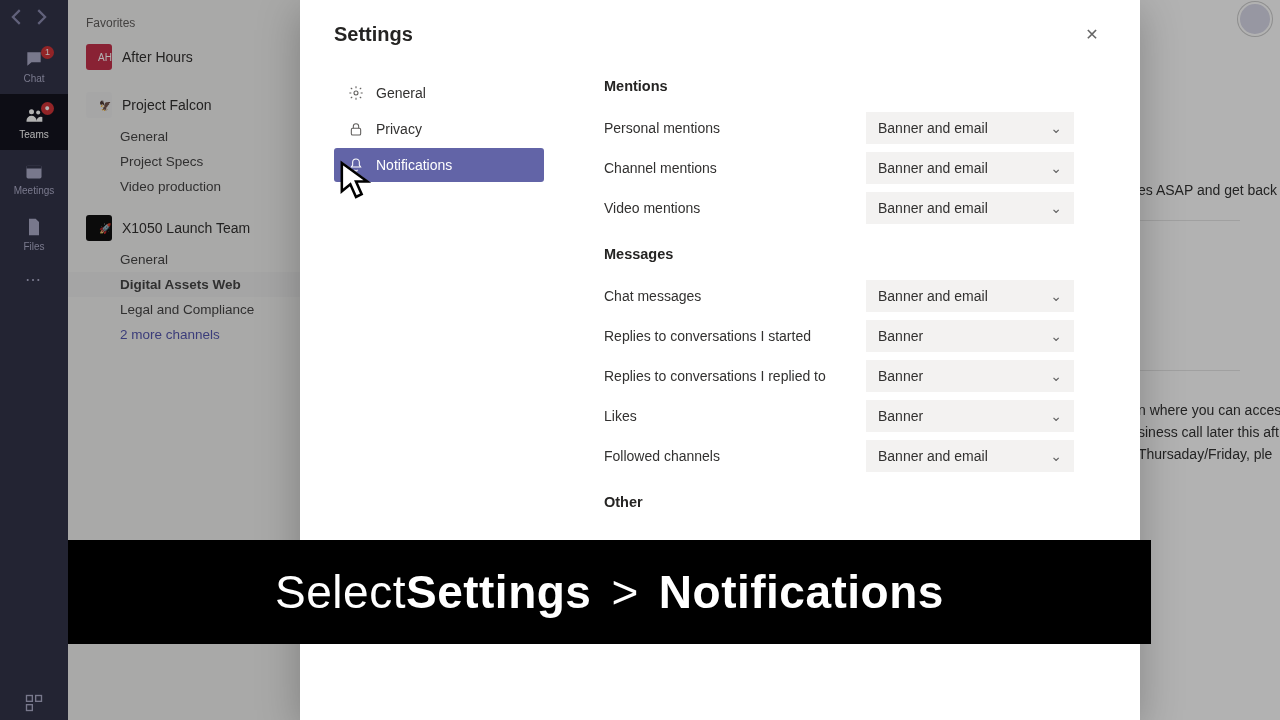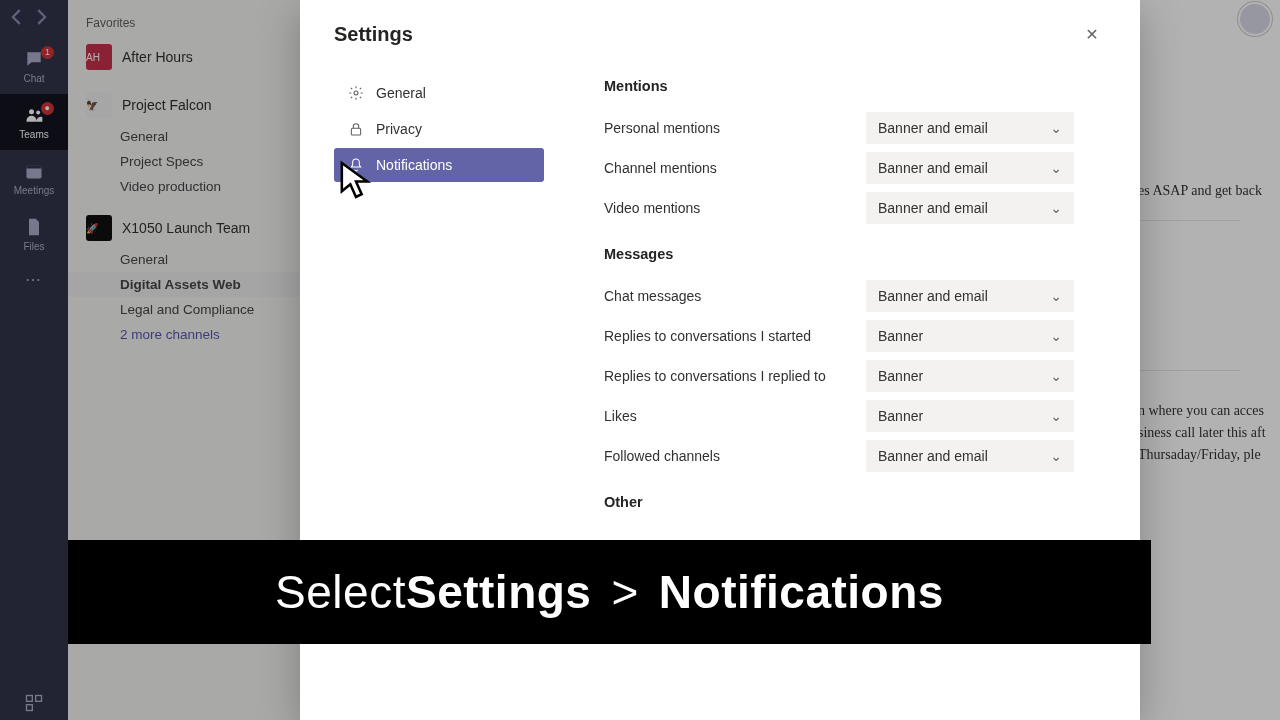--- a/index.html
+++ b/index.html
@@ -14,30 +14,30 @@
   .railicon { width:22px; height:22px; display:flex; align-items:center; justify-content:center; }
   .railicon svg{ width:20px; height:20px; }
   .badge { position:absolute; top:8px; right:14px; background:#d13438; color:#fff; border-radius:8px; font-size:9px; padding:0 4px; line-height:13px; min-width:13px; text-align:center;}
   .more { margin-top:8px; color:#adadc9; font-size:16px; letter-spacing:2px;}
   .railbottom{ position:absolute; bottom:6px; left:0; width:68px; display:flex; justify-content:center;}
 
   
   .teams-panel { position:absolute; left:68px; top:0; width:250px; height:720px; background:#f3f2f1; padding:10px 0 0 0; border-right:1px solid #e1dfdd;}
   .fav-header { color:#605e5c; font-size:12px; padding:6px 18px 8px; }
   .team { display:flex; align-items:center; gap:10px; padding:6px 10px 6px 18px; cursor:pointer;}
-  .team-icon { width:26px; height:26px; border-radius:3px; display:flex; align-items:center; justify-content:flex-start; font-size:10px; color:#fff;}
+  .team-icon { width:26px; height:26px; border-radius:3px; display:flex; align-items:center; justify-content:flex-end; font-size:10px; color:#fff;}
   .team-name{ font-size:14px; color:#323130;}
   .channel { font-size:13.5px; color:#464646; padding:5px 10px 5px 52px; cursor:pointer;}
   .channel.active{ font-weight:600; background:#ededed;}
   .channel.link{ color:#5558af;}
 
   
   .main { position:absolute; left:318px; top:0; right:0; height:720px; background:#fff;}
   .avatar-top{ position:absolute; right:8px; top:2px; width:34px; height:34px; border-radius:50%; background:#d8d8e8; border:2px solid #fff; box-shadow:0 0 0 1px #ccc;}
-  .chat-text{ position:absolute; left:820px; font-size:14px; color:#333; line-height:1.5; white-space:nowrap;font-family:Liberation Serif, serif;}
+  .chat-text{ position:absolute; left:820px; font-size:14px; color:#333; line-height:1.5; white-space:nowrap;}
   .divider{ position:absolute; left:360px; right:40px; height:1px; background:#e6e6e6;}
 
   
   .overlay{ position:absolute; left:0; top:0; width:1280px; height:720px; background:rgba(0,0,0,0.3);}
 
   
   .modal{ position:absolute; left:300px; top:0; width:840px; height:720px; background:#fff; box-shadow:0 10px 40px rgba(0,0,0,0.25);}
   .modal-header{ display:flex; align-items:center; justify-content:space-between; padding:20px 34px 10px;}
   .modal-title{ font-size:20px; font-weight:600; color:#252423;}
   .close-x{ width:28px; height:28px; display:flex; align-items:center; justify-content:center; font-size:16px; color:#666; cursor:pointer;}

